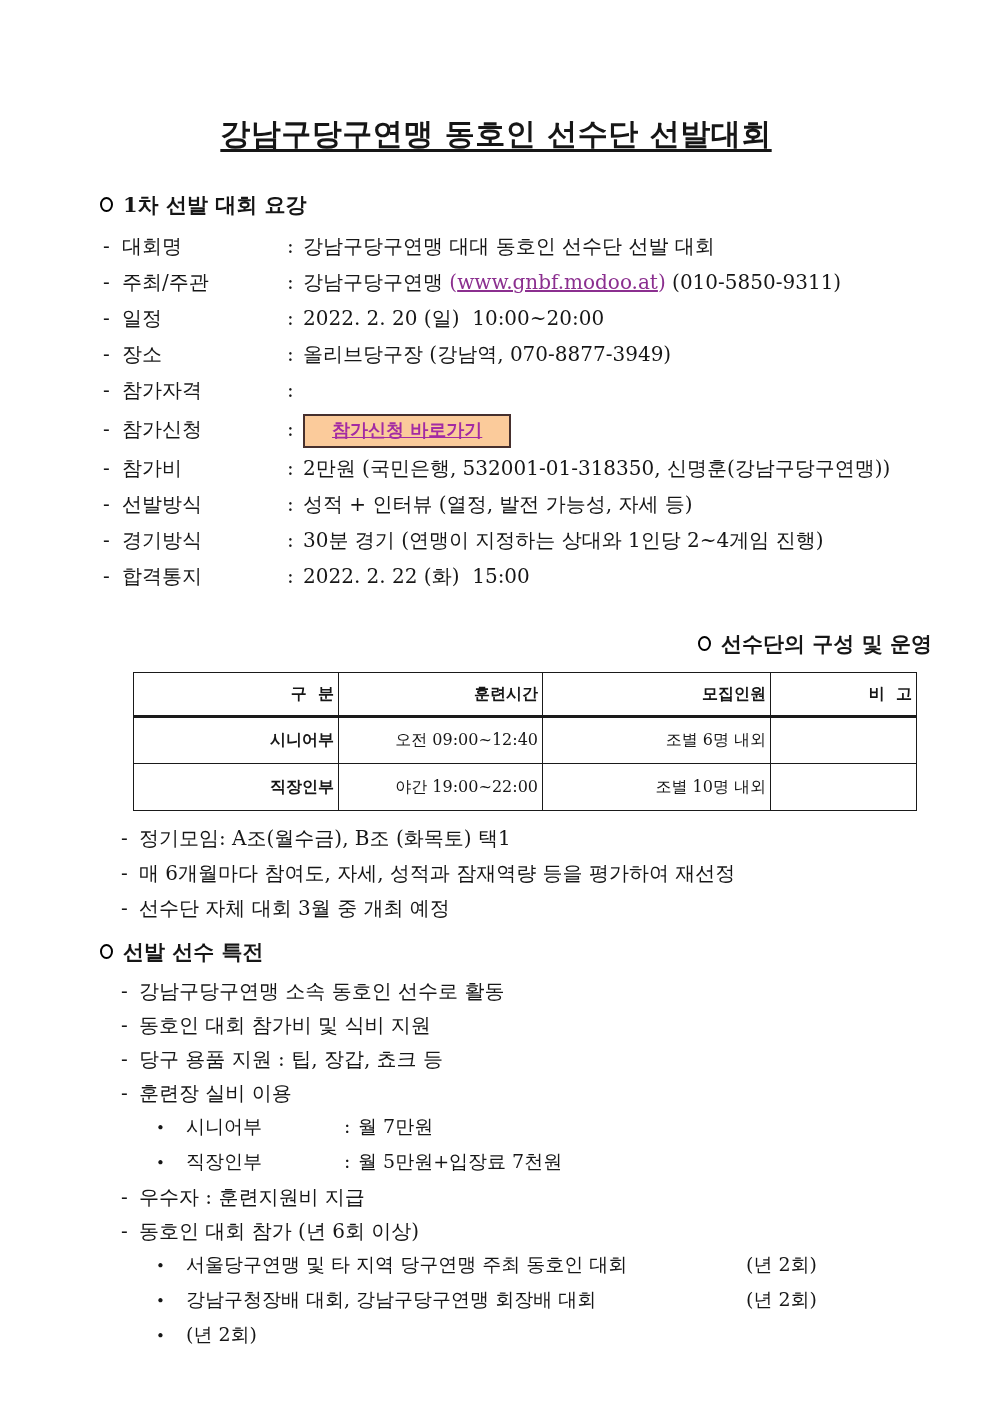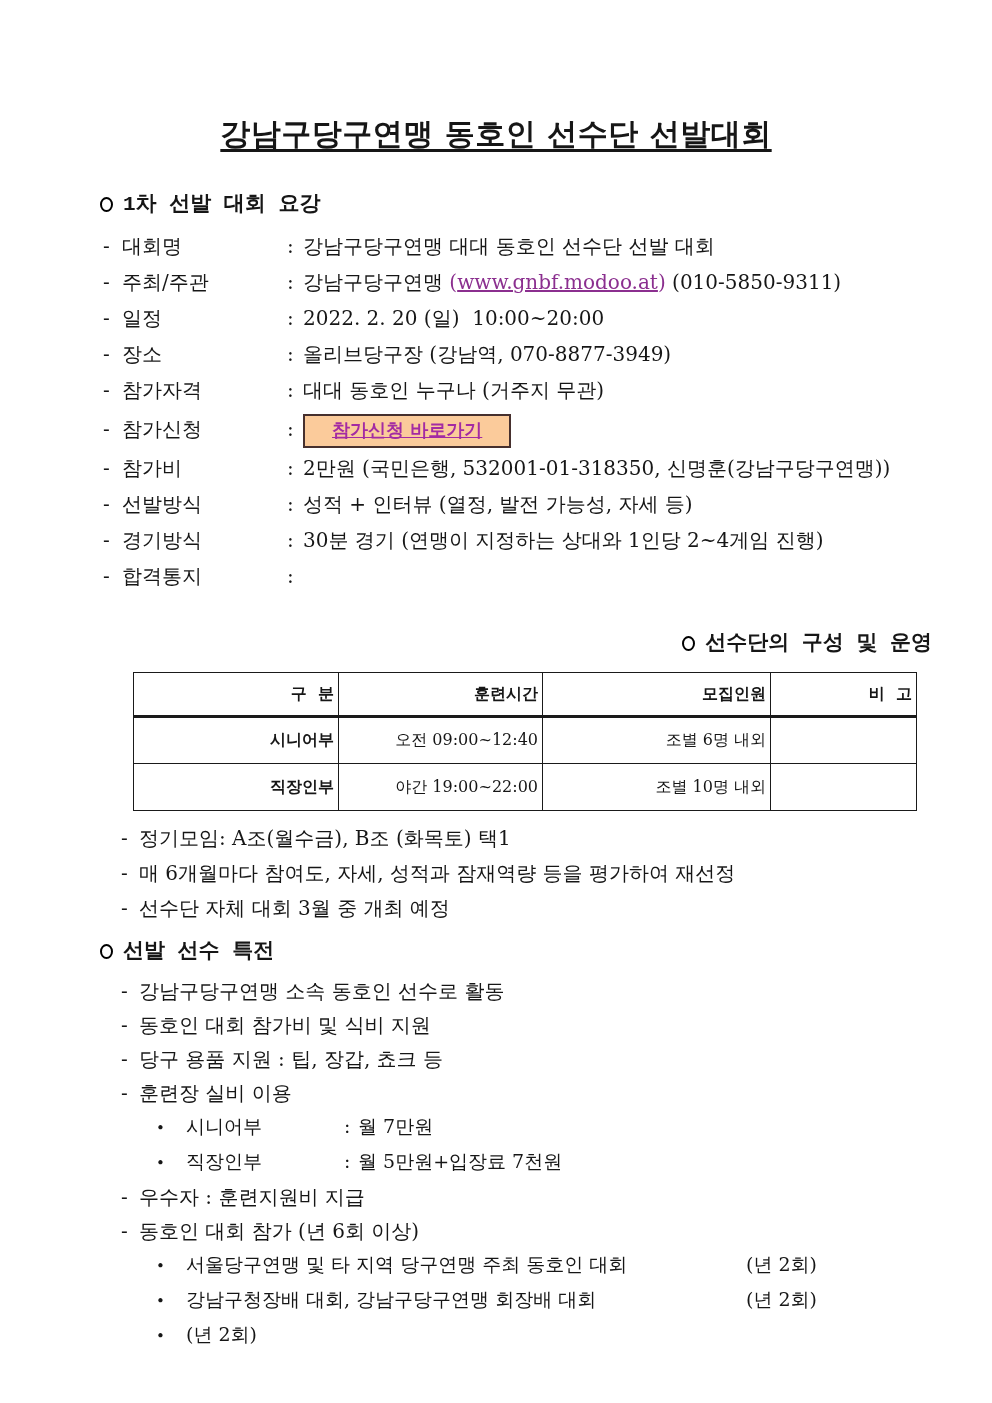--- a/index.html
+++ b/index.html
@@ -23,21 +23,21 @@
     display:inline-block;
     font-family:"DejaVu Sans","Liberation Sans",sans-serif;
     font-weight:bold;font-size:30px;letter-spacing:0.5px;
     text-decoration:underline;text-decoration-thickness:2.5px;text-underline-offset:5px;
   }
 
   .content{padding-left:100px;padding-right:60px;}
 
   .sec-heading{
     display:flex;align-items:center;gap:10px;
-    font-weight:bold;font-size:21px;line-height:28px;font-family:Liberation Mono, monospace;
+    font-weight:bold;font-size:21px;line-height:28px;
   }
   .sec-heading .circle-icon{
     display:inline-block;width:13px;height:15px;flex:0 0 13px;
     border:2.4px solid #000;border-radius:50%;
     transform:translateY(-1px);
   }
   .sec1-heading{margin-top:36px;}
   .sec2-heading{margin-top:36px;justify-content:flex-end;}
   .sec3-heading{margin-top:12px;}
 
@@ -131,21 +131,20 @@
       <span class="dash" data-bind="markers.dash">-</span>
       <span class="label" data-bind="section1.items.3.label">장소</span>
       <span class="colon" data-bind="markers.colon">:</span>
       <span class="value" data-bind="section1.items.3.value">올리브당구장 (강남역, 070-8877-3949)</span>
     </div>
 
     <div class="info-row">
       <span class="dash" data-bind="markers.dash">-</span>
       <span class="label" data-bind="section1.items.4.label">참가자격</span>
       <span class="colon" data-bind="markers.colon">:</span>
-      <span class="value" data-bind="section1.items.4.value">대대 동호인 누구나 (거주지 무관)</span>
     </div>
 
     <div class="info-row btn-row">
       <span class="dash" data-bind="markers.dash">-</span>
       <span class="label" data-bind="section1.items.5.label">참가신청</span>
       <span class="colon" data-bind="markers.colon">:</span>
       <span class="value"><a class="apply-btn" data-bind="section1.items.5.button_label">참가신청 바로가기</a></span>
     </div>
 
     <div class="info-row">
@@ -166,20 +165,21 @@
       <span class="dash" data-bind="markers.dash">-</span>
       <span class="label" data-bind="section1.items.8.label">경기방식</span>
       <span class="colon" data-bind="markers.colon">:</span>
       <span class="value" data-bind="section1.items.8.value">30분 경기 (연맹이 지정하는 상대와 1인당 2~4게임 진행)</span>
     </div>
 
     <div class="info-row">
       <span class="dash" data-bind="markers.dash">-</span>
       <span class="label" data-bind="section1.items.9.label">합격통지</span>
       <span class="colon" data-bind="markers.colon">:</span>
+      <span class="value" data-bind="section1.items.9.value">2022. 2. 22 (화)  15:00</span>
     </div>
 
   </div>
 
   <div class="sec-heading sec2-heading">
     <span class="circle-icon"></span>
     <span data-bind="section2.heading">선수단의 구성 및 운영</span>
   </div>
 
   <table class="roster">

